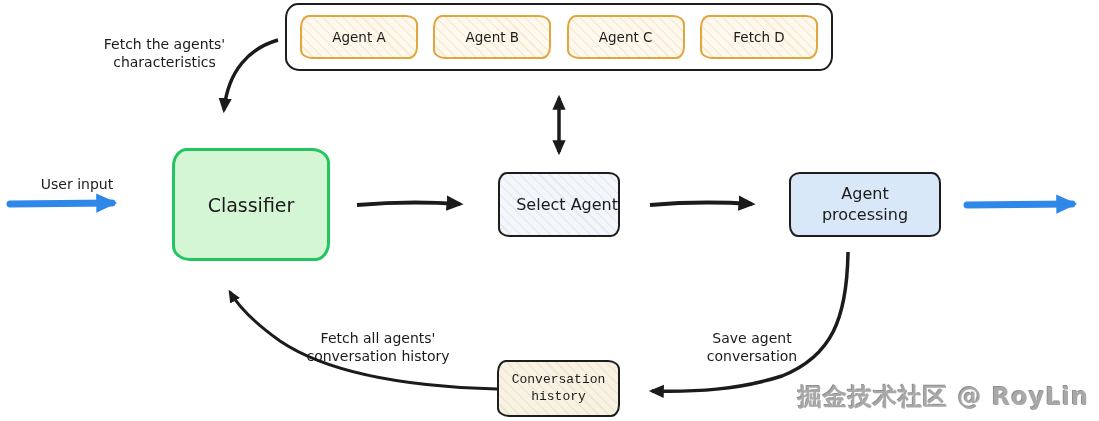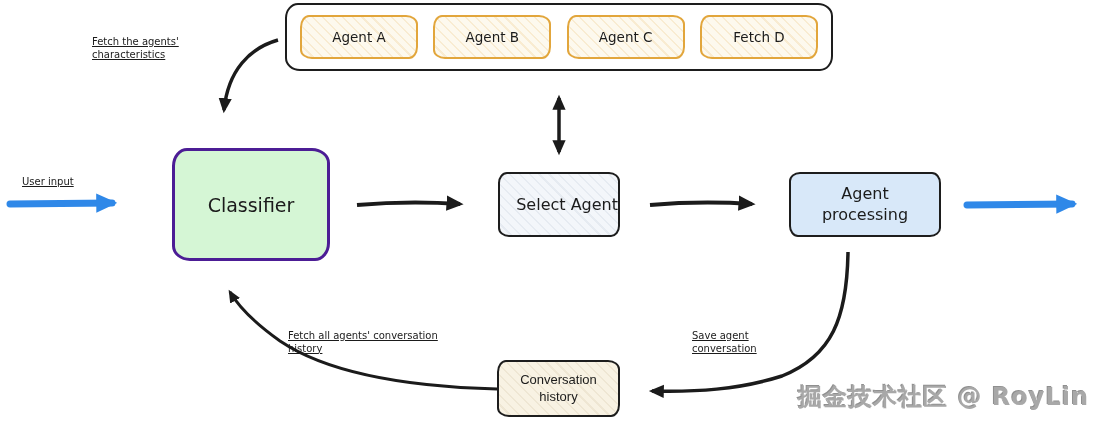--- a/index.html
+++ b/index.html
@@ -15,38 +15,38 @@
         border:2.5px solid #1d1d1d;
         border-radius:13px 15px 13px 15px / 15px 13px 15px 13px;
         display:flex;align-items:center;justify-content:space-between;padding:4px 13px;z-index:2;position:absolute;box-sizing:border-box;}
   .agent-box{width:118px;height:44px;border:2.5px solid #e2a63c;
         border-radius:9px 12px 9px 12px / 12px 9px 12px 9px;
         background-color:#fdf9ee;
         background-image:repeating-linear-gradient(45deg,rgba(226,166,60,0.16) 0px,rgba(226,166,60,0.16) 1.5px,transparent 1.5px,transparent 7px);
         display:flex;align-items:center;justify-content:center;font-size:13.5px;box-sizing:border-box;}
 
   .classifier{left:172px;top:148px;width:158px;height:113px;background:#d5f6d5;
-        border:3px solid #4c1d95;font-size:19px;
+        border:3px solid #22c55e;font-size:19px;
         border-radius:15px 18px 15px 18px / 18px 15px 18px 15px;}
   .select-agent{left:498px;top:172px;width:122px;height:65px;
         background-color:#f3f6fa;
         background-image:repeating-linear-gradient(45deg,rgba(150,168,190,0.14) 0px,rgba(150,168,190,0.14) 1.5px,transparent 1.5px,transparent 7px);
         border:2.5px solid #1d1d1d;font-size:16px;
         border-radius:9px 11px 9px 11px / 11px 9px 11px 9px;justify-content:flex-end;}
   .agent-processing{left:789px;top:172px;width:152px;height:65px;background:#d8e8f9;
         border:2.5px solid #1d1d1d;font-size:16px;line-height:1.3;padding:0 24px;
         border-radius:11px 9px 11px 9px / 9px 11px 9px 11px;}
   .conversation-history{left:497px;top:360px;width:123px;height:57px;
         background-color:#f8f2e3;
         background-image:repeating-linear-gradient(45deg,rgba(190,170,130,0.16) 0px,rgba(190,170,130,0.16) 1.5px,transparent 1.5px,transparent 7px);
         border:2px solid #1d1d1d;font-size:13px;line-height:1.3;padding:0 14px;
-        font-family:Liberation Sans, sans-serif;
+        font-family:Liberation Mono, monospace;
         border-radius:9px 12px 9px 12px / 12px 9px 12px 9px;}
 
-  .annotation{position:absolute;z-index:2;font-size:10px;line-height:1.25;text-decoration:underline;}
+  .annotation{position:absolute;z-index:2;text-align:center;font-size:14px;line-height:1.25;}
   .ann-fetch-characteristics{left:92px;top:36px;width:145px;}
   .ann-user-input{left:22px;top:176px;width:110px;}
   .ann-response{left:972px;top:177px;width:110px;}
   .ann-fetch-history{left:288px;top:330px;width:180px;}
   .ann-save-conversation{left:692px;top:330px;width:120px;}
 
   .watermark{position:absolute;right:10px;bottom:8px;z-index:3;
         font-size:24px;font-weight:bold;color:#a8a8a8;letter-spacing:1px;
         text-shadow:1px 1px 1px #ffffff,-1px -1px 0 #8f8f8f;
         font-family:"DejaVu Sans",sans-serif;}

